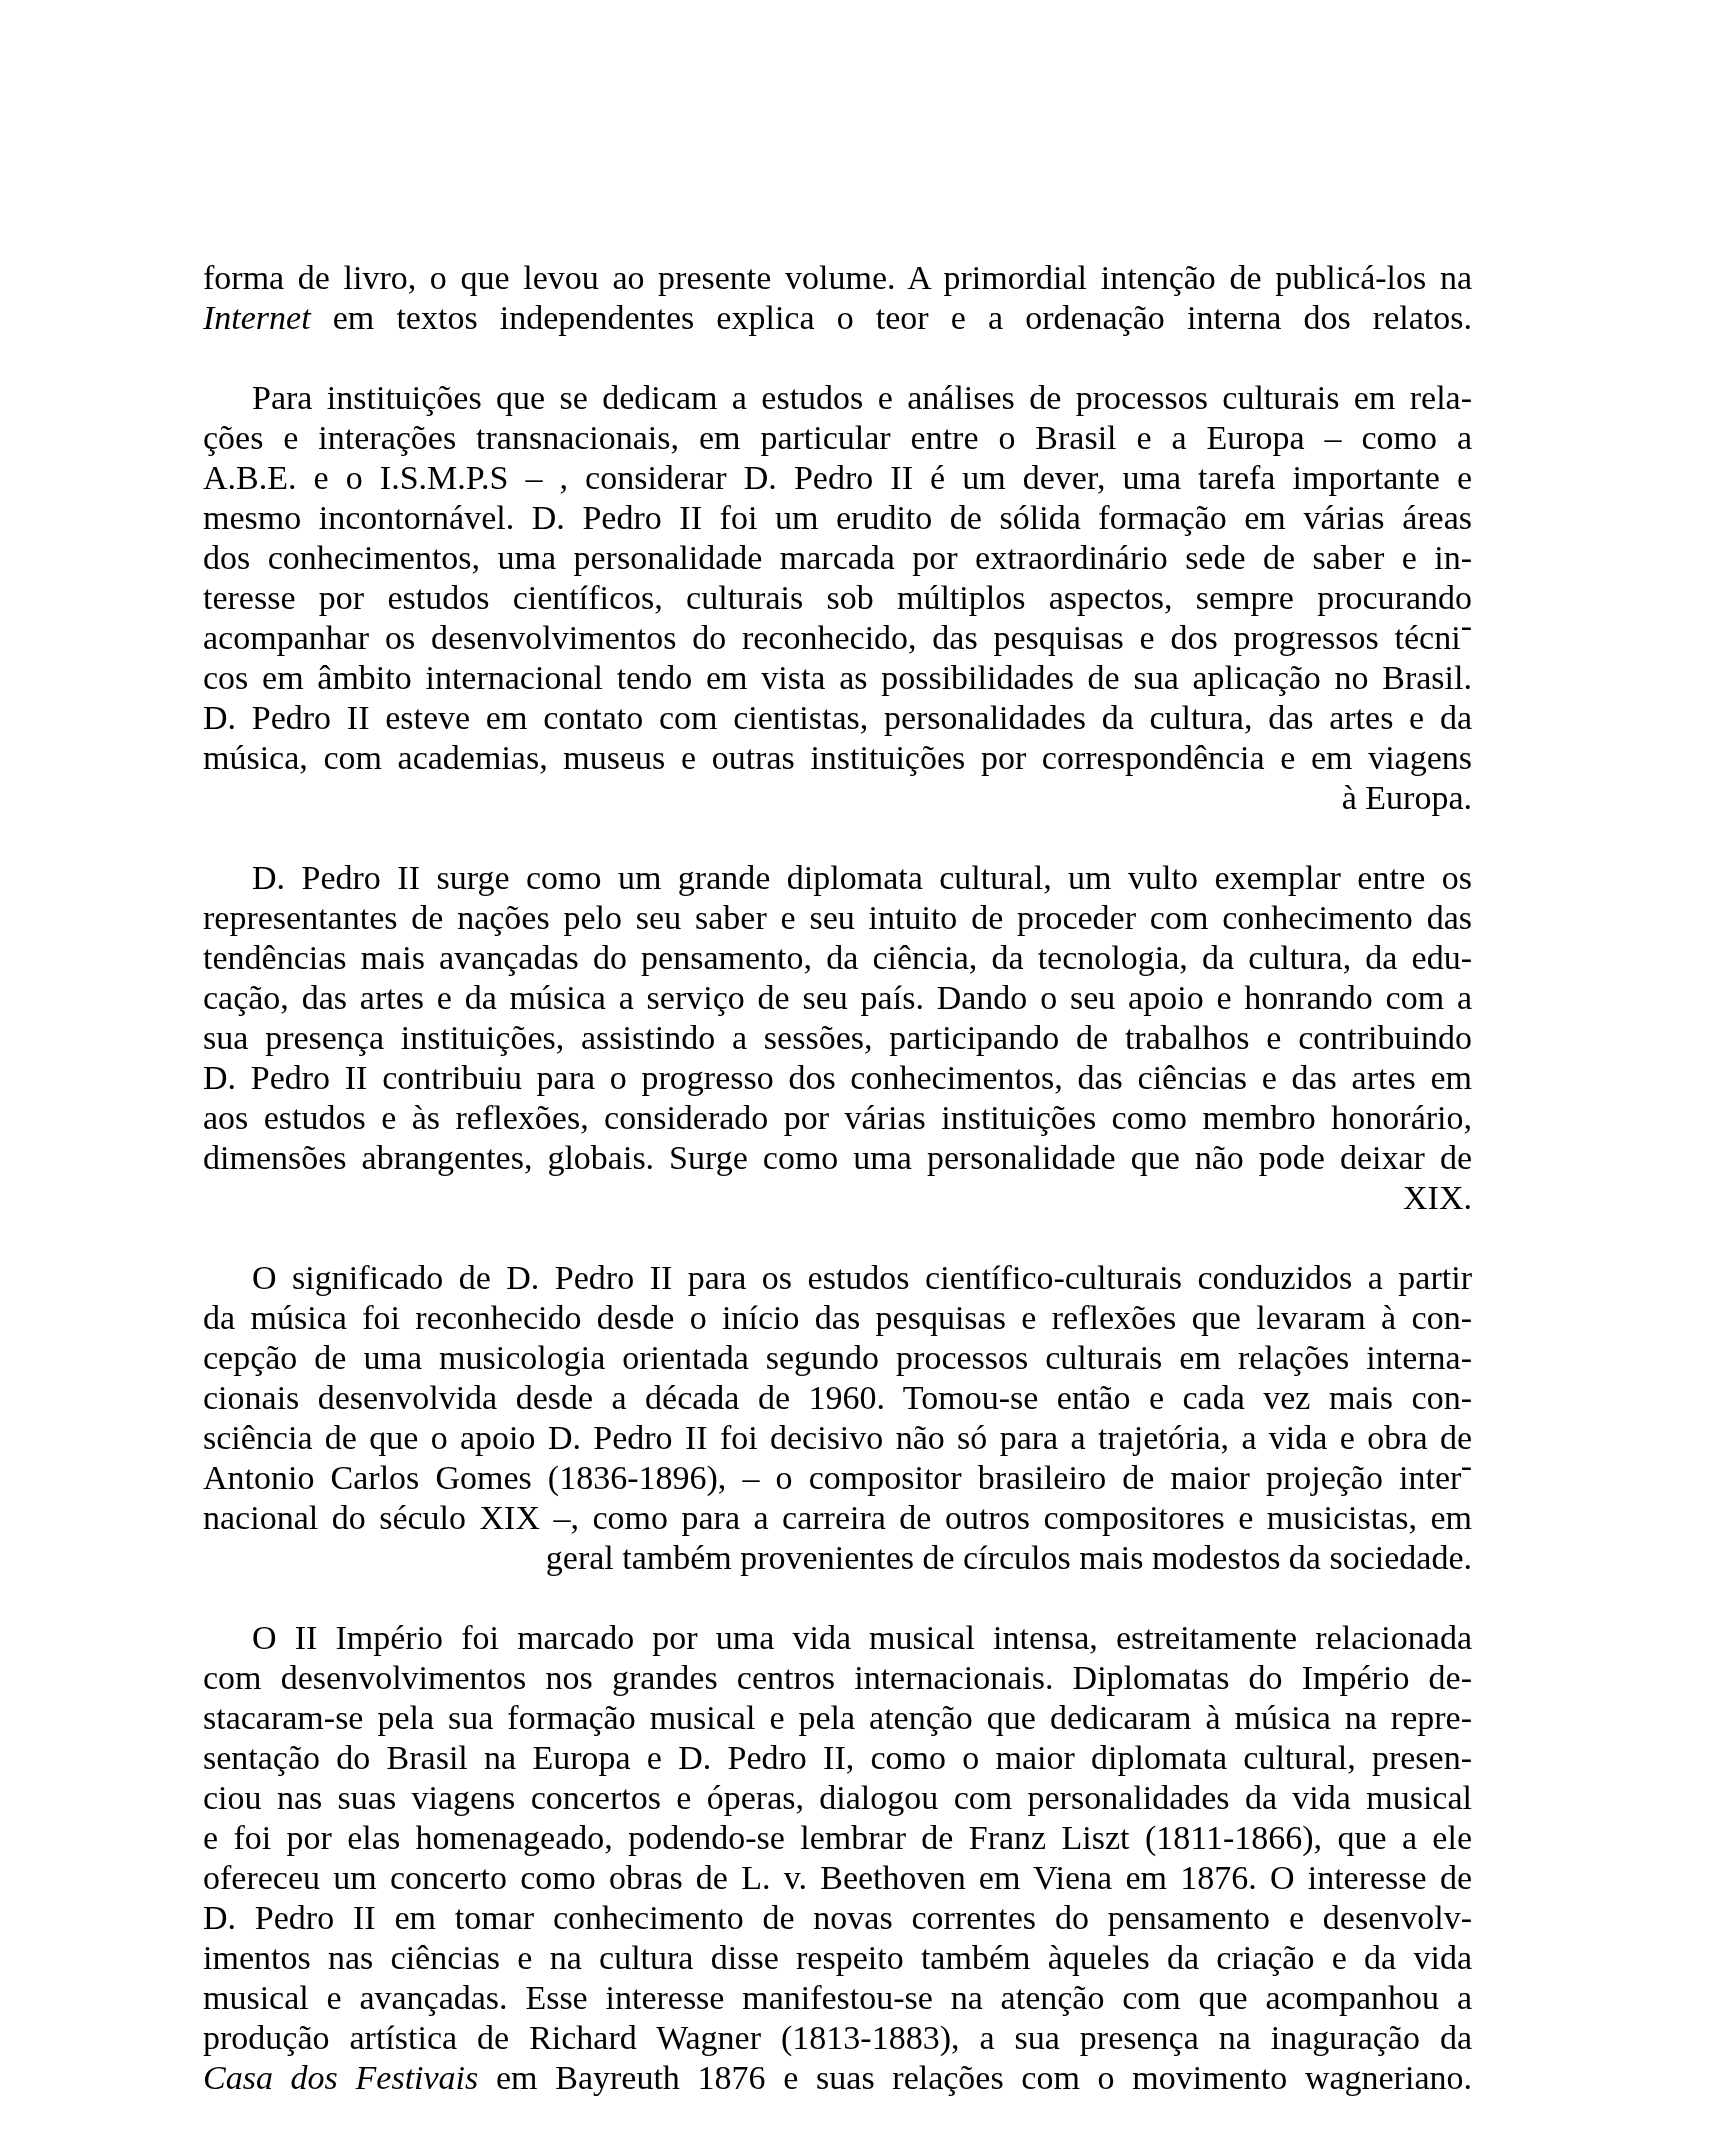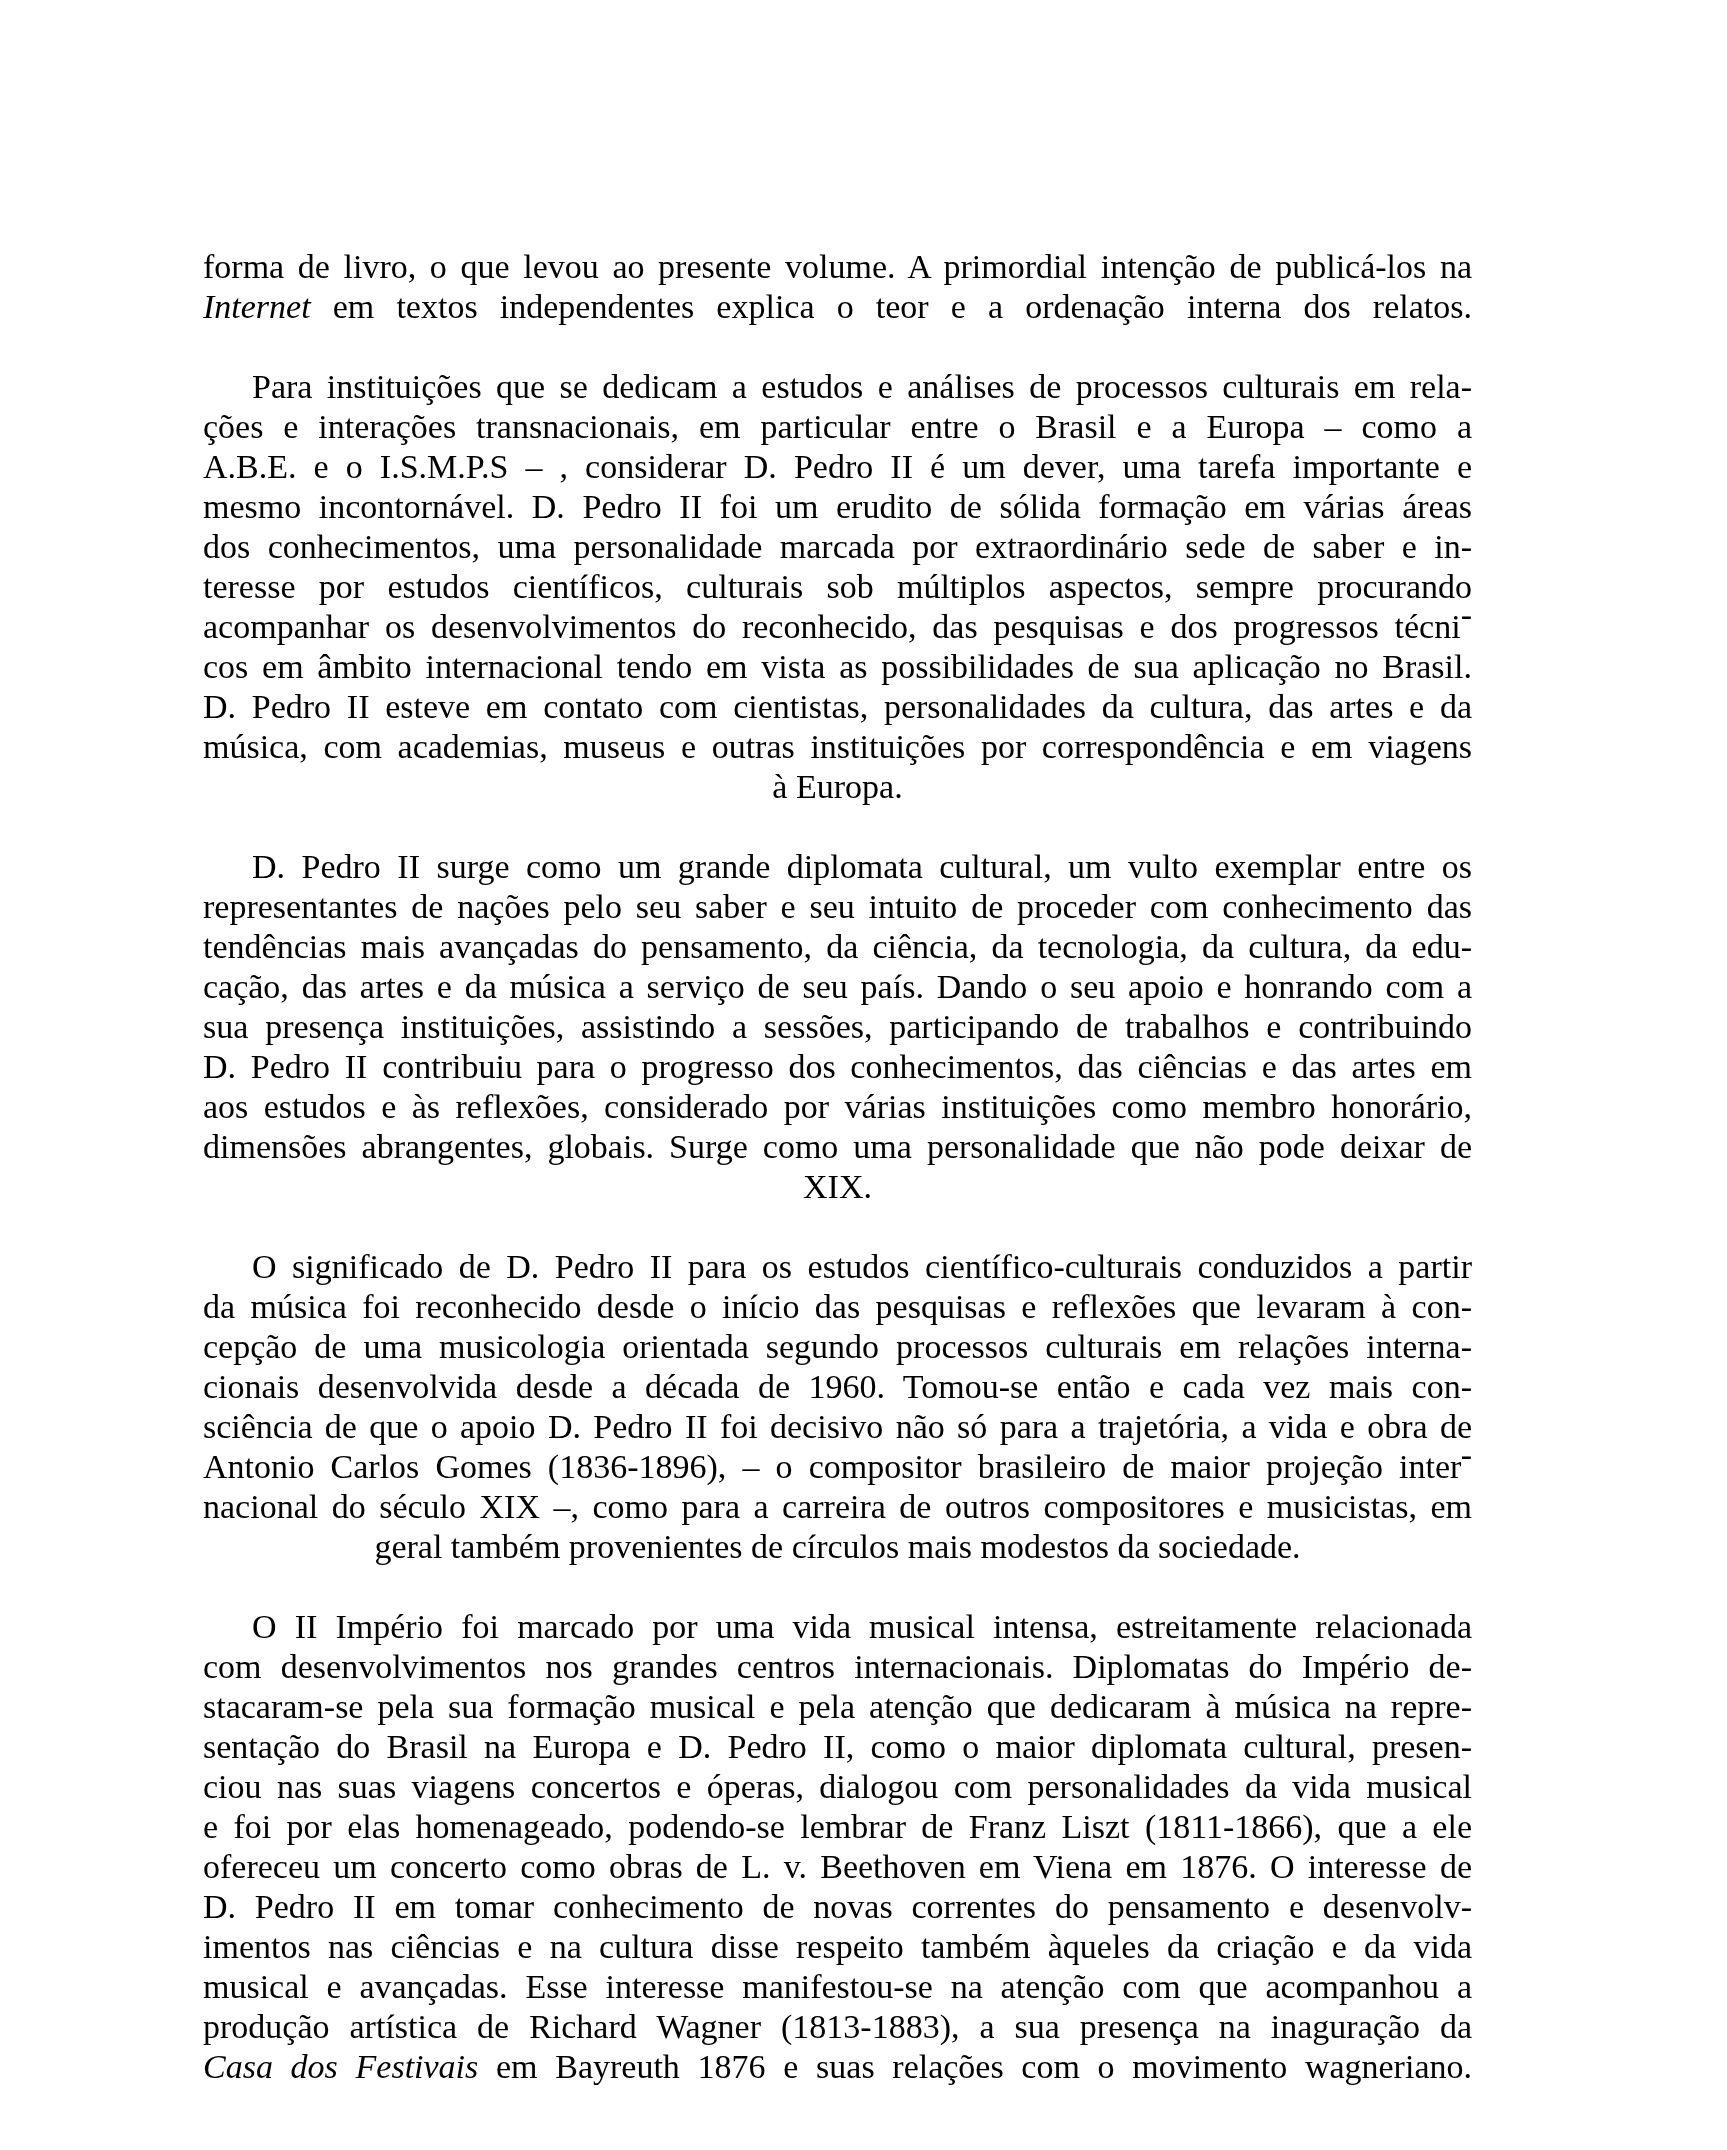--- a/index.html
+++ b/index.html
@@ -17,24 +17,24 @@
   }
   .text-block {
     position: absolute;
     left: 203px;
     top: 247px;
     width: 1269px;
     font-size: 34px;
     line-height: 40px;
     color: #000000;
   }
-  .paragraph { margin: 0 0 40px 0; }
+  .paragraph { margin: 11px 0 40px 0; }
   .paragraph:last-child { margin-bottom: 0; }
   .line {
-    text-align: center;
+    text-align: right;
     white-space: normal;
   }
   .line.justified {
     text-align: justify;
     text-align-last: justify;
   }
   .line.indent { text-indent: 49px; }
   .italic { font-style: italic; }
   .raised { position: relative; top: -0.34em; }
 </style>

